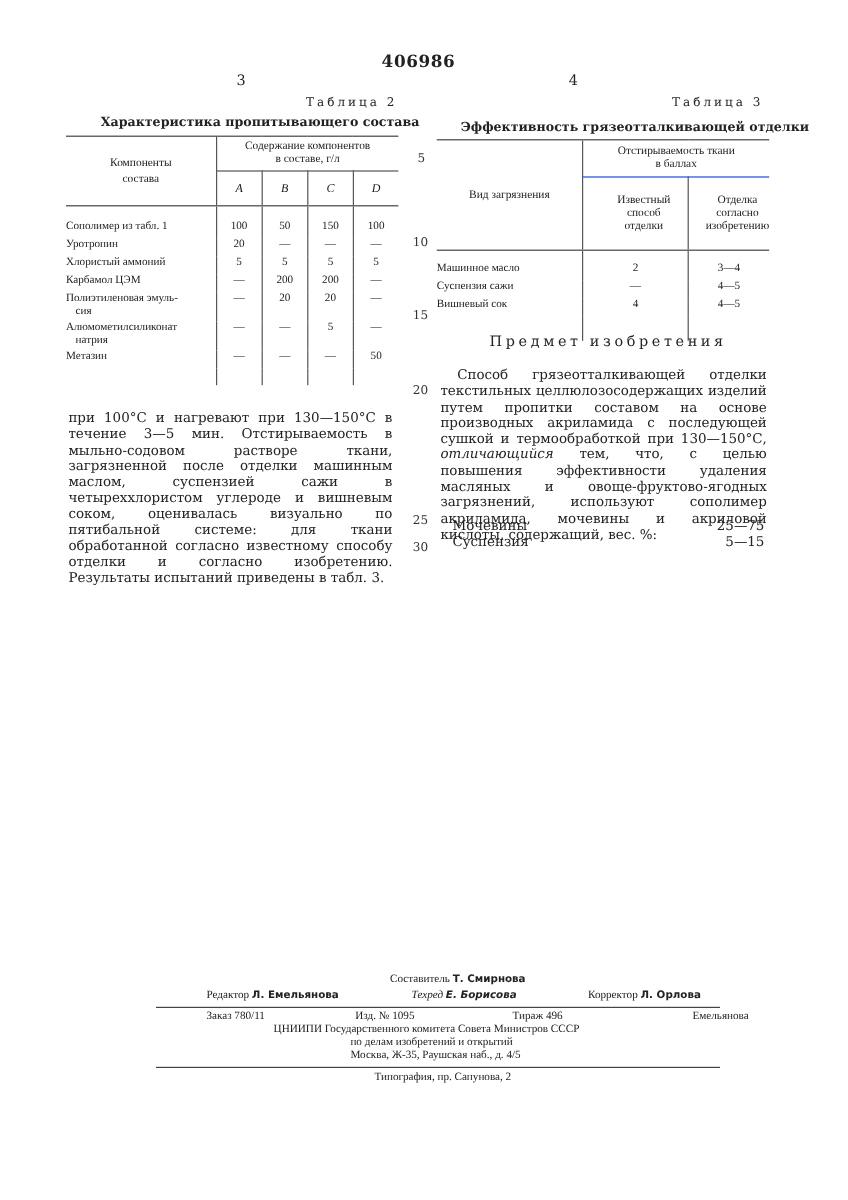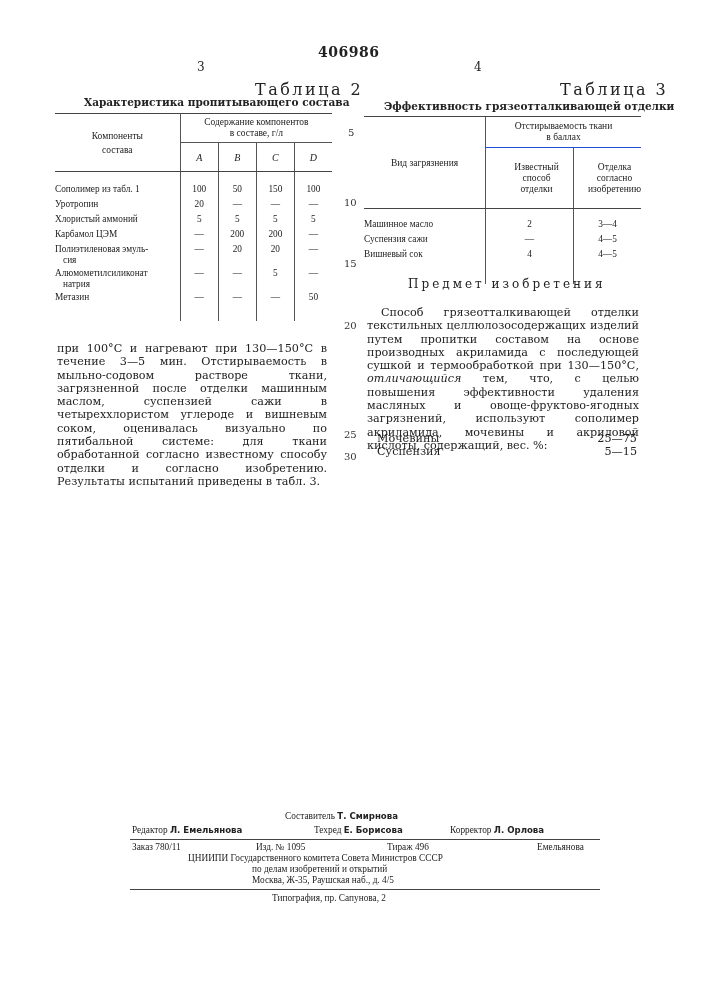--- a/index.html
+++ b/index.html
@@ -4,21 +4,21 @@
   <style>
     html, body { margin: 0; padding: 0; }
     body {
       width: 707px; height: 1000px; background: #ffffff; color: #222;
       font-family: "DejaVu Serif", "Liberation Serif", serif;
       position: relative; overflow: hidden;
     }
     .abs { position: absolute; }
     .patent-no { left: 318px; top: 44px; font-size: 14px; font-weight: bold; letter-spacing: 0.5px; }
     .col-no { font-size: 12px; }
-    .tbl-label { font-size: 16px; letter-spacing: 2.5px; }
+    .tbl-label { font-size: 10px; letter-spacing: 2.5px; }
     .tbl-title { font-size: 10.5px; font-weight: bold; }
     .margin-num { font-size: 10px; color: #333; }
     table { border-collapse: collapse; font-size: 9px; font-family: "Liberation Serif", serif; }
     .t2 { left: 55px; top: 113px; width: 277px; }
     .t2 th, .t2 td { padding: 0; font-weight: normal; }
     .t2 .head-top { border-top: 1.4px solid #444; }
     .t2 .h-comp { text-align: center; width: 126px; height: 56px; line-height: 14px; font-size: 9.5px; }
     .t2 .h-group { text-align: center; border-left: 1px solid #555; border-bottom: 1px solid #555; height: 28px; line-height: 11px; font-size: 9.5px; }
     .t2 .h-col { text-align: center; font-style: italic; font-size: 10px; border-left: 1px solid #555; height: 28px; width: 38px; }
     .t2 .head-bottom th { border-bottom: 1.4px solid #444; }
@@ -38,21 +38,21 @@
     .t3 .first-row td { padding-top: 10px; }
     .t3 .end td { height: 20px; }
     .para { font-size: 11.2px; line-height: 13.3px; text-align: justify; }
     .para-left { left: 57px; top: 342px; width: 270px; }
     .heading { left: 408px; top: 277px; font-size: 12px; letter-spacing: 3px; }
     .para-right { left: 367px; top: 306px; width: 272px; text-indent: 14px; }
     .para-right em { font-style: italic; }
     .comp-list { left: 377px; top: 432px; width: 260px; font-size: 11.2px; line-height: 13.3px; }
     .comp-row { display: flex; justify-content: space-between; }
     .comp-row span:last-child { min-width: 40px; text-align: right; }
-    .imprint { font-size: 9.3px; font-family: "Liberation Serif", serif; }
+    .imprint { font-size: 9.3px; font-family: "Liberation Serif", serif; margin-left: 40px; }
     .imprint b { font-family: "DejaVu Sans", sans-serif; font-size: 8.6px; }
     .rule { position: absolute; left: 130px; width: 470px; height: 0; border-top: 1.3px solid #444; }
   </style>
 </head>
 <body>
 
 <div class="abs patent-no">406986</div>
 <div class="abs col-no" style="left:197px; top:60px;">3</div>
 <div class="abs col-no" style="left:474px; top:60px;">4</div>
 
@@ -206,21 +206,21 @@
     <span>5—15</span>
   </div>
 </div>
 
 <div class="abs imprint" style="left:285px; top:811px;">
   <span>Составитель</span> <b>Т. Смирнова</b>
 </div>
 <div class="abs imprint" style="left:132px; top:825px;">
   <span>Редактор</span> <b>Л. Емельянова</b>
 </div>
-<div class="abs imprint" style="left:314px; top:825px;">
+<div class="abs imprint" style="left:303px; top:825px;font-style:italic;">
   <span>Техред</span> <b>Е. Борисова</b>
 </div>
 <div class="abs imprint" style="left:450px; top:825px;">
   <span>Корректор</span> <b>Л. Орлова</b>
 </div>
 <div class="rule" style="top:839px;"></div>
 <div class="abs imprint" style="left:132px; top:842px;">Заказ 780/11</div>
 <div class="abs imprint" style="left:256px; top:842px;">Изд. № 1095</div>
 <div class="abs imprint" style="left:387px; top:842px;">Тираж 496</div>
 <div class="abs imprint" style="left:537px; top:842px;">Емельянова</div>

